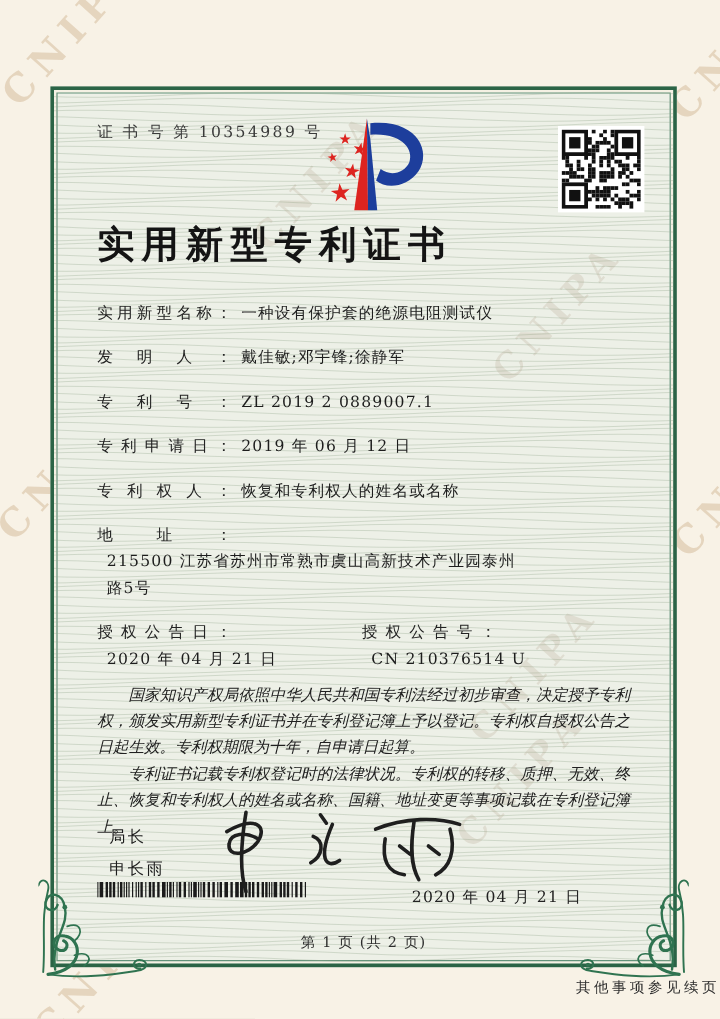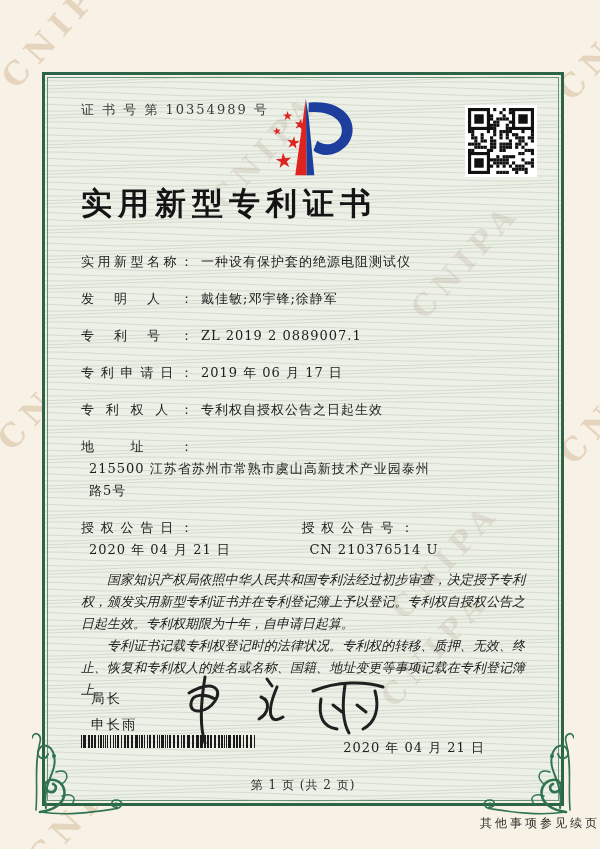--- a/index.html
+++ b/index.html
@@ -380,24 +380,24 @@
         <div class="frow">
           <span class="f-label">实用新型名称：</span><span class="f-value">一种设有保护套的绝源电阻测试仪</span>
         </div>
         <div class="frow">
           <span class="f-label">发明人：</span><span class="f-value">戴佳敏;邓宇锋;徐静军</span>
         </div>
         <div class="frow">
           <span class="f-label">专利号：</span><span class="f-value">ZL 2019 2 0889007.1</span>
         </div>
         <div class="frow">
-          <span class="f-label">专利申请日：</span><span class="f-value">2019 年 06 月 17 日</span>
+          <span class="f-label">专利申请日：</span><span class="f-value">2019 年 06 月 12 日</span>
         </div>
         <div class="frow">
-          <span class="f-label">专利权人：</span><span class="f-value">专利权自授权公告之日起生效</span>
+          <span class="f-label">专利权人：</span><span class="f-value">恢复和专利权人的姓名或名称</span>
         </div>
         <div class="frow">
           <span class="f-label">地址：</span><span class="f-value addr">215500 江苏省苏州市常熟市虞山高新技术产业园泰州路5号</span>
         </div>
         <div class="grant-row">
           <span>
             <span class="f-label">授权公告日：</span><span class="f-value">2020 年 04 月 21 日</span>
           </span>
           <span>
             <span class="f-label">授权公告号：</span><span class="f-value">CN 210376514 U</span>

